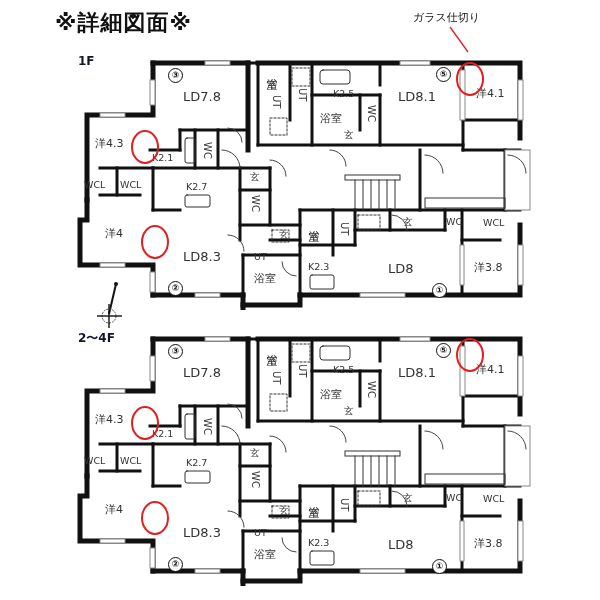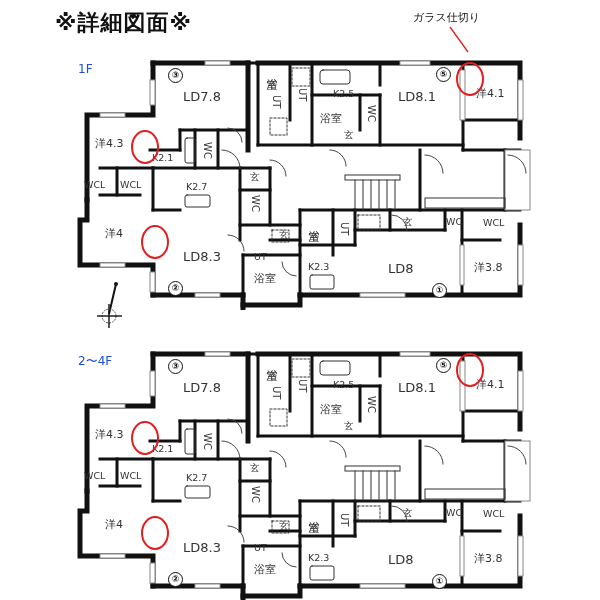--- a/index.html
+++ b/index.html
@@ -1,19 +1,19 @@
 <!DOCTYPE html>
 <html><head>
 <meta charset="utf-8">
 <style>
   html,body{margin:0;padding:0;background:#fff;}
   body{width:600px;height:600px;position:relative;overflow:hidden;font-family:"DejaVu Sans",sans-serif;color:#222;}
   .title{position:absolute;left:55px;top:8px;font-size:22px;font-weight:bold;letter-spacing:1px;color:#111;}
   .annot{position:absolute;left:413px;top:10px;font-size:11px;color:#111;}
-  .floor-label{position:absolute;font-size:12px;font-weight:normal;color:#1d4ed8;margin-top:8px;}
+  .floor-label{position:absolute;font-size:12px;font-weight:bold;color:#0f172a;}
   svg.plan{position:absolute;left:0;width:600px;}
   .lbl{position:absolute;font-size:11px;color:#333;white-space:nowrap;line-height:1;}
   .lbl.big{font-size:13px;}
   .lbl.small{font-size:9.5px;}
   .lbl.v{writing-mode:vertical-rl;font-size:10px;letter-spacing:0;}
   .num{position:absolute;width:13px;height:13px;border:1.6px solid #111;border-radius:50%;font-size:9px;font-weight:bold;text-align:center;line-height:13px;color:#111;background:#fff;}
   .circle{position:absolute;width:24px;height:30px;border:2px solid #e02020;border-radius:50%;}
 </style>
 </head>
 <body>
@@ -174,21 +174,21 @@
     <span class="num" style="left:168px;top:18px;">③</span>
     <span class="num" style="left:436px;top:17px;">⑤</span>
     <span class="num" style="left:168px;top:231px;">②</span>
     <span class="num" style="left:432px;top:233px;">①</span>
 
     <div class="circle" style="left:456px;top:12px;"></div>
     <div class="circle" style="left:131px;top:80px;"></div>
     <div class="circle" style="left:141px;top:175px;"></div>
   </div>
   </div>
-<div id="floor-2" style="position:absolute;left:0;top:341px;width:584px;height:260px;">
+<div id="floor-2" style="position:absolute;left:0;top:326px;width:584px;height:260px;">
     <div class="floor">
     <div class="floor-label" style="left:78px;top:4px;">2〜4F</div>
     <svg class="plan" viewBox="0 0 600 260" style="top:0;height:260px;">
       <g fill="none" stroke="#111" stroke-linecap="square">
 
         <g stroke-width="5">
           <polyline points="153,13 248,13"></polyline>
           <polyline points="248,13 248,100"></polyline>
           <polyline points="153,13 153,65 87,65 87,150"></polyline>
           <polyline points="87,150 87,170 80,170 80,215 153,215 153,245"></polyline>

